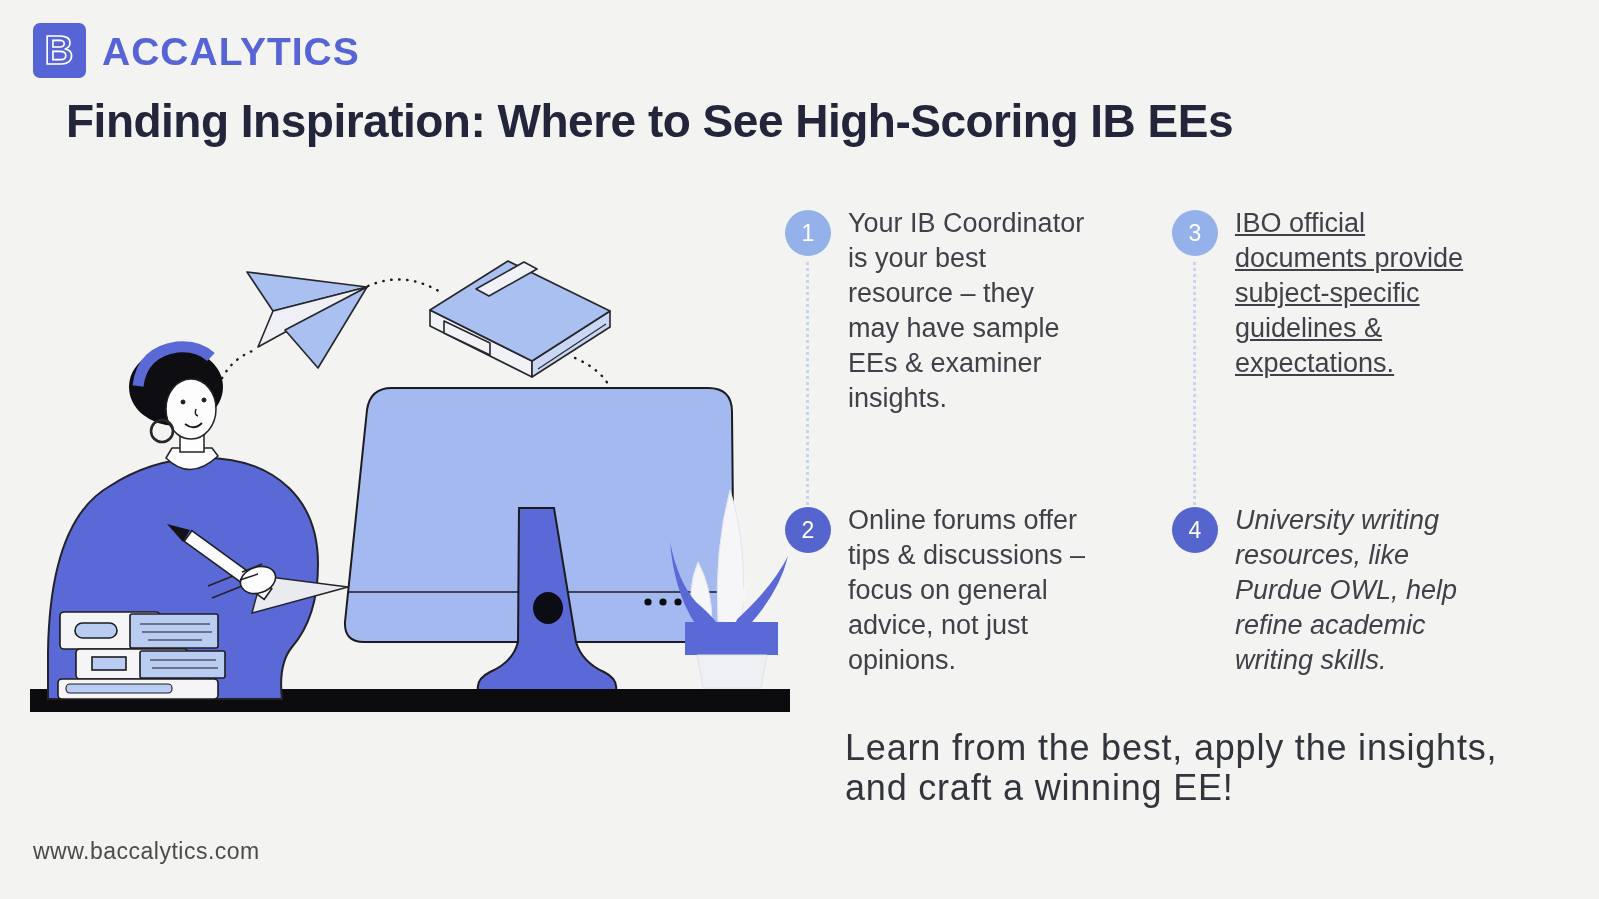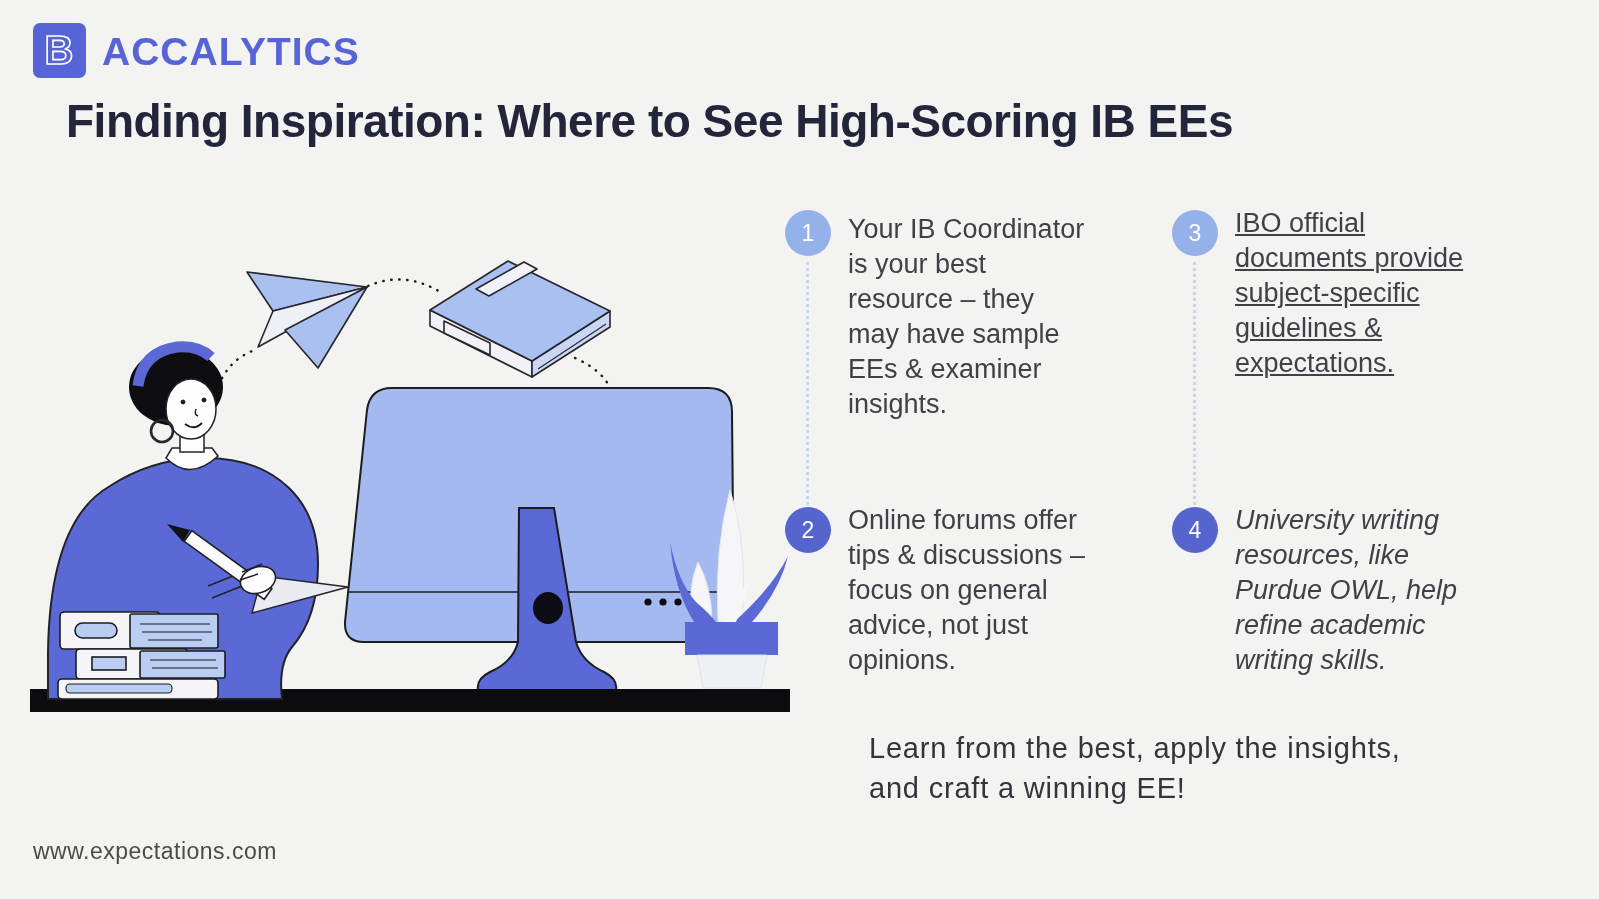--- a/index.html
+++ b/index.html
@@ -31,21 +31,21 @@
   .point-text{
     position:absolute;width:300px;
     font-size:27px;line-height:35px;color:#404148;white-space:pre-line;
   }
   .connector{
     position:absolute;width:0;border-left:3px dotted #c9d5ef;
   }
   
   .closing{
     position:absolute;left:845px;top:728px;width:660px;
-    font-size:29px;line-height:40px;letter-spacing:0.8px;color:#33353c;white-space:pre-line;margin-left:24px;
+    font-size:36px;line-height:40px;letter-spacing:0.8px;color:#33353c;white-space:pre-line;
   }
   .site-url{
     position:absolute;left:33px;top:838px;
     font-size:23px;letter-spacing:0.5px;color:#4b4b4b;
   }
   
   .illustration{
     position:absolute;left:30px;top:190px;width:760px;height:525px;
   }
 </style>
@@ -151,21 +151,21 @@
     <rect x="62" y="467" width="34" height="13" fill="#b9cdf3"></rect>
     <rect x="28" y="489" width="160" height="20" rx="4" fill="#f5f5f7"></rect>
     <rect x="36" y="494" width="106" height="9" rx="4" fill="#b9cdf3" stroke-width="1.1"></rect>
   </g>
 </svg>
 
 <div class="connector" style="left:806px;top:262px;height:243px;"></div>
 <div class="connector" style="left:1193px;top:262px;height:243px;"></div>
 
 <div class="badge" style="left: 785px; top: 210px; background: rgb(149, 177, 233);">1</div>
-<div class="point-text" style="left:848px;top:212px;">Your IB Coordinator
+<div class="point-text" style="left:848px;top:206px;">Your IB Coordinator
 is your best
 resource – they
 may have sample
 EEs &amp; examiner
 insights.</div>
 
 <div class="badge" style="left: 785px; top: 507px; background: rgb(85, 101, 205);">2</div>
 <div class="point-text" style="left:848px;top:503px;">Online forums offer
 tips &amp; discussions –
 focus on general
@@ -181,13 +181,13 @@
 
 <div class="badge" style="left: 1172px; top: 507px; background: rgb(85, 101, 205);">4</div>
 <div class="point-text" style="left:1235px;top:503px;font-style:italic;">University writing
 resources, like
 Purdue OWL, help
 refine academic
 writing skills.</div>
 
 <div class="closing">Learn from the best, apply the insights,
 and craft a winning EE!</div>
-<div class="site-url">www.expectations.com</div>
+<div class="site-url">www.baccalytics.com</div>
 
 </body></html>

